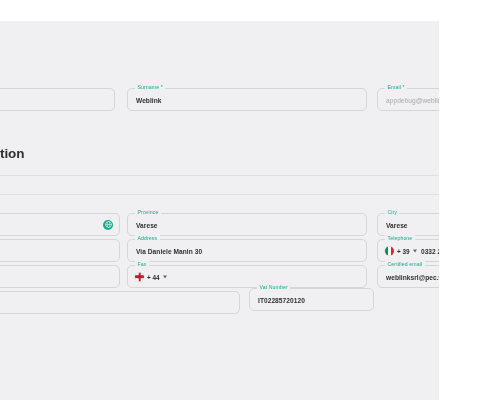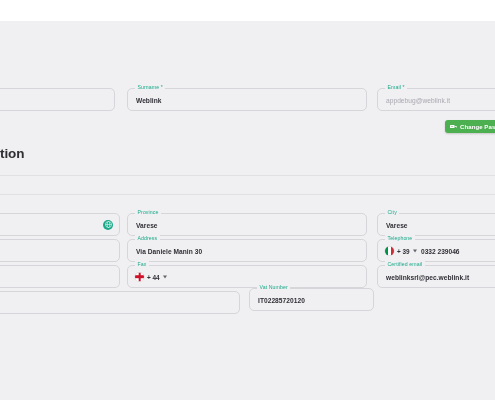--- a/index.html
+++ b/index.html
@@ -4,21 +4,21 @@
 <style>
   * { box-sizing: border-box; margin: 0; padding: 0; }
   html, body {
     width: 495px; height: 400px;
     overflow: hidden;
     font-family: "Liberation Sans", sans-serif;
     background: #ffffff;
   }
   #screen {
     position: relative;
-    width: 495px; height: 400px;
+    width: 439px; height: 400px;
     background: #ffffff;
     overflow: hidden;
   }
   
   .top-strip {
     position: absolute; left: 0; top: 0;
     width: 495px; height: 21px;
     background: #ffffff;
   }
   .page-bg {

